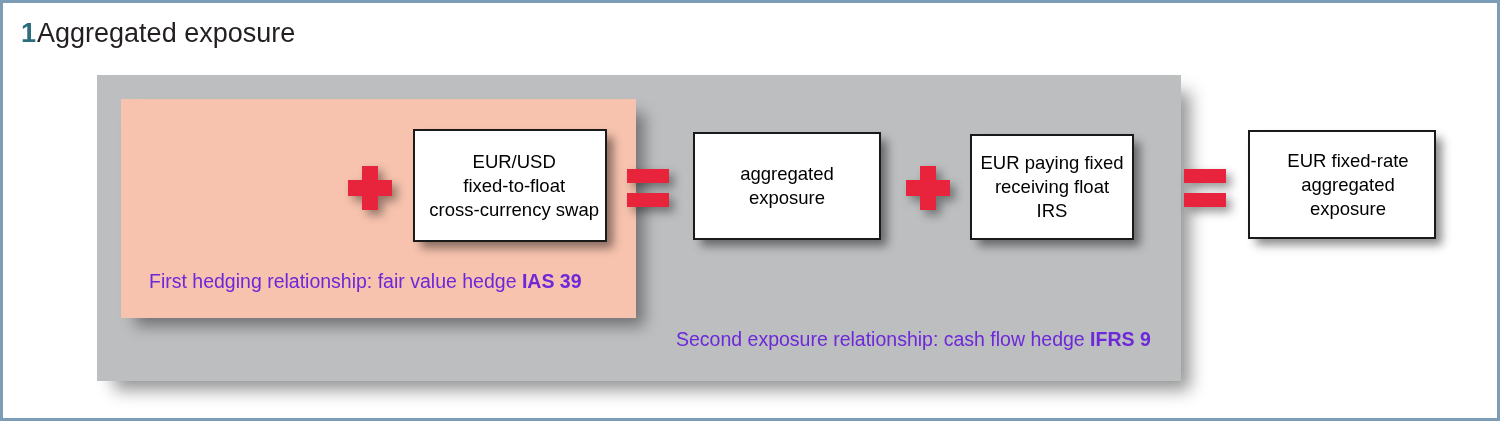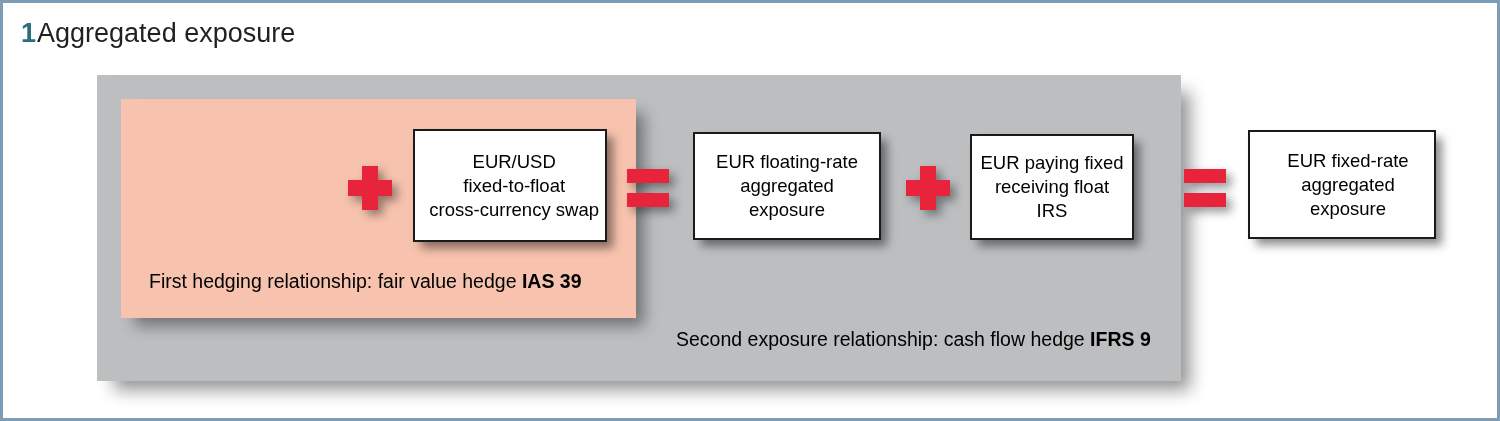--- a/index.html
+++ b/index.html
@@ -126,21 +126,21 @@
   .op-equals .eq-bar.top    { top: 0px; }
   .op-equals .eq-bar.bottom { top: 24px; }
 
   #equals-1 { left: 624px;  top: 166px; }
   #equals-2 { left: 1181px; top: 166px; }
 
   
   .caption {
     position: absolute;
     font-size: 19.5px;
-    color: #000000;
+    color: #6d28d9;
     white-space: nowrap;
   }
   .caption b { font-weight: bold; }
 
   #caption-first  { left: 146px; top: 267px; }
   #caption-second { left: 673px; top: 325px; }
 </style>
 </head>
 <body>
 
@@ -171,21 +171,20 @@
     </div>
   </div>
 
   <div class="op-equals" id="equals-1">
     <span class="eq-bar top"></span>
     <span class="eq-bar bottom"></span>
   </div>
 
   <div class="node-box" id="box-eur-float">
     <div class="node-label">
-      <div>EUR floating-rate</div>
       <div>aggregated</div>
       <div>exposure</div>
     </div>
   </div>
 
   <div class="op-plus" id="plus-2">
     <span class="bar-h"></span>
     <span class="bar-v"></span>
   </div>
 

